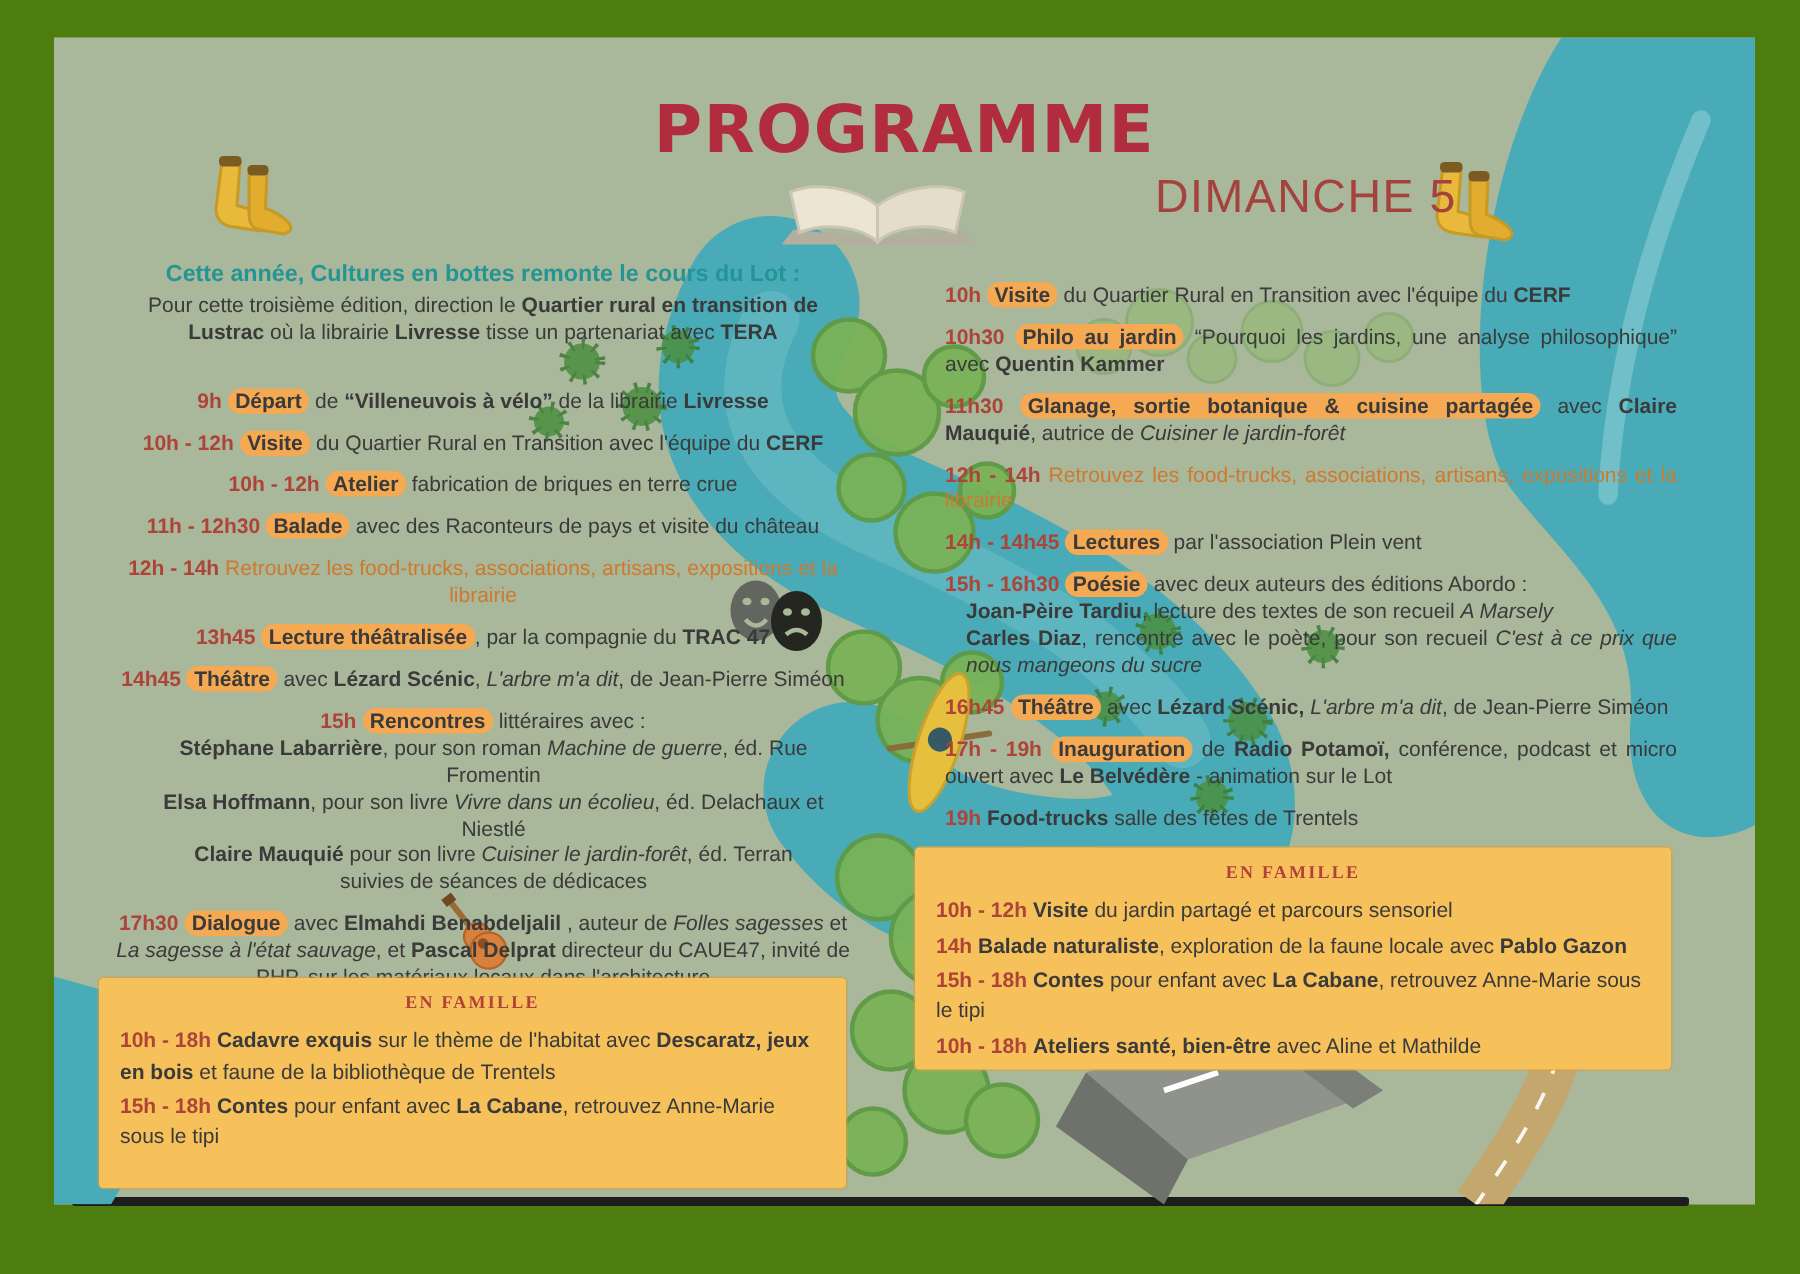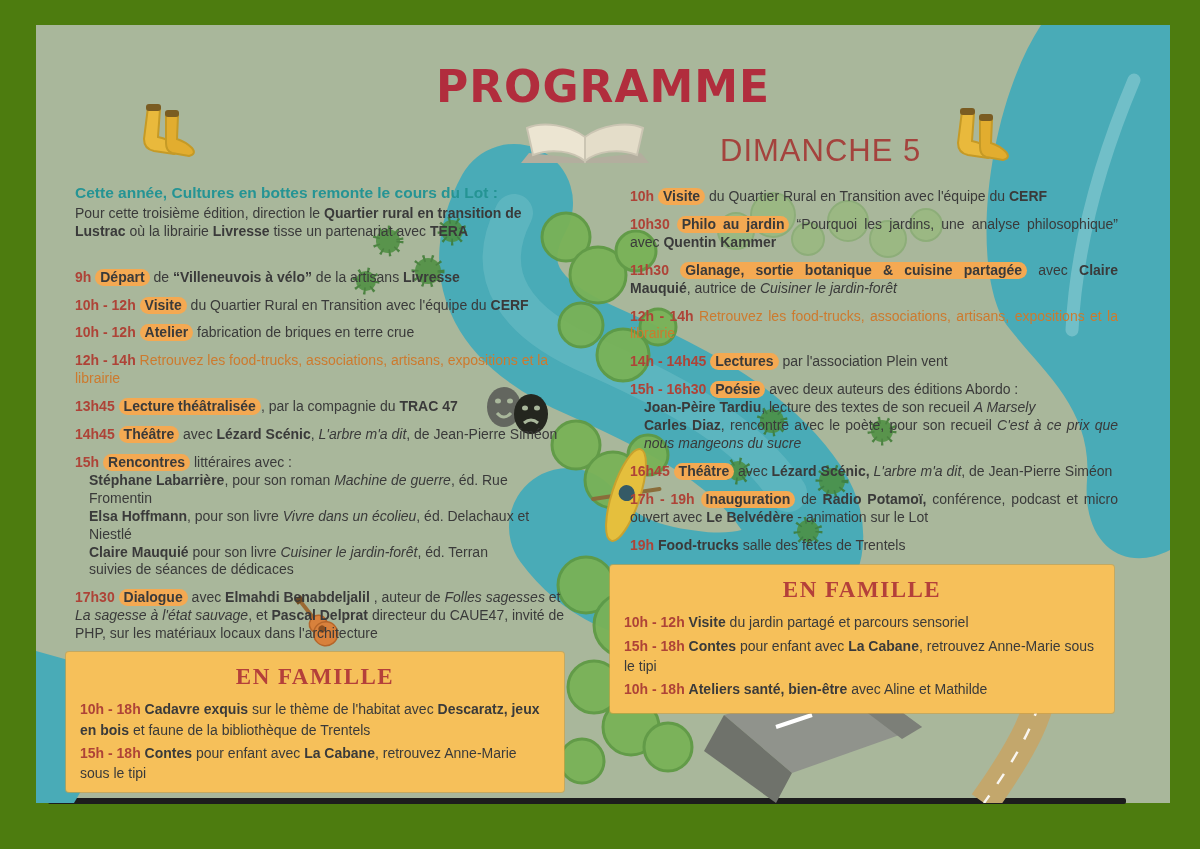--- a/index.html
+++ b/index.html
@@ -9,24 +9,24 @@
   .scan-bottom{position:absolute;left:48px;top:798px;width:1078px;height:6px;background:#1d1d1d;border-radius:2px;}
   .decor{position:absolute;left:0;top:0;width:1134px;height:778px;z-index:1;}
   .txt{z-index:2;}
 
   .title{position:absolute;left:0;top:36px;width:1134px;text-align:center;
          font-size:44px;font-weight:800;letter-spacing:1px;color:#b12d3d;
          font-family:"DejaVu Sans","Liberation Sans",sans-serif;}
   .dayhdr{position:absolute;top:88px;font-size:31px;color:#a4433d;letter-spacing:1px;
           font-family:"Liberation Sans",sans-serif;}
   .day-left{left:197px;}
-  .day-right{left:684px;margin-top:20px;}
+  .day-right{left:734px;}
 
   .col{position:absolute;font-size:14px;line-height:1.28;color:#3a3a3a;}
-  .col-left{left:39px;top:158px;width:494px;}
+  .col-left{left:39px;top:148px;width:494px;text-align:center;}
   .col-right{left:594px;top:152px;width:488px;margin-top:11px;}
   .col-right .item{text-align:justify;}
 
   .intro-head{color:#259494;font-weight:bold;font-size:15.5px;margin-bottom:2px;}
   .intro-body{margin-bottom:28px;}
 
   .item{margin-bottom:10px;}
   .subline{margin-left:14px;}
   .time{color:#ae4337;font-weight:bold;white-space:nowrap;}
   .sb{font-weight:bold;}
@@ -34,21 +34,21 @@
   .sor{color:#cd7a2e;}
   .shl{font-weight:bold;background:#f4a952;border-radius:9px;padding:0 5px 1px 5px;
        -webkit-box-decoration-break:clone;box-decoration-break:clone;}
 
   .fambox{position:absolute;background:#f6c05a;border-radius:3px;padding:8px 14px 6px 14px;
           font-size:14px;line-height:1.45;color:#3a3a3a;box-shadow:0 0 0 1px rgba(214,160,60,.6);}
   .fambox .item{margin-bottom:3px;text-align:left;}
   .fam-left{left:30px;top:627px;width:470px;height:126px;}
   .fam-right{left:574px;top:540px;width:476px;height:134px;}
   .famtitle{text-align:center;font-family:"Liberation Serif",serif;font-weight:bold;
-            font-size:23px;letter-spacing:1.5px;color:#b4403a;margin-bottom:6px;}
+            font-size:12px;letter-spacing:1.5px;color:#b4403a;margin-bottom:6px;}
 </style>
 </head>
 <body>
 
 <div class="canvas">
   <div class="page">
 
     <svg class="decor" viewBox="0 0 1134 778">
 
       <path d="M1005,0 L1134,0 L1134,525 C1090,548 1046,522 1051,455 C1057,385 1008,348 973,303 C933,253 948,88 1005,0 Z" fill="#49abb7"></path>
@@ -153,23 +153,24 @@
       <use href="#boots" x="922" y="86"></use>
     </svg>
 
     <div class="title txt" style="position:absolute;">PROGRAMME</div>
     <div class="dayhdr day-right txt" style="position:absolute;">DIMANCHE 5</div>
 
     <div class="col col-left txt" style="position:absolute;">
       <div class="intro-head">Cette année, Cultures en bottes remonte le cours du Lot :</div>
       <div class="intro-body"><span class="">Pour cette  troisième édition, direction le </span><span class="sb">Quartier  rural en transition de Lustrac</span><span class=""> où la librairie </span><span class="sb">Livresse</span><span class=""> tisse un partenariat avec </span><span class="sb">TERA</span></div>
       <div>
-          <div class="item"><span class="time">9h</span> <span class="shl">Départ</span><span class=""> de </span><span class="sb">“Villeneuvois à vélo”</span><span class=""> de la artisans </span><span class="sb">Livresse</span></div>
+          <div class="item"><span class="time">9h</span> <span class="shl">Départ</span><span class=""> de </span><span class="sb">“Villeneuvois à vélo”</span><span class=""> de la librairie </span><span class="sb">Livresse</span></div>
           <div class="item"><span class="time">10h - 12h</span> <span class="shl">Visite</span><span class=""> du Quartier Rural en Transition  avec l'équipe du </span><span class="sb">CERF</span></div>
           <div class="item"><span class="time">10h - 12h</span> <span class="shl">Atelier</span><span class=""> fabrication de briques en terre crue</span></div>
+          <div class="item"><span class="time">11h - 12h30</span> <span class="shl">Balade</span><span class=""> avec des Raconteurs de pays et visite du château</span></div>
           <div class="item"><span class="time">12h - 14h</span> <span class="sor">  Retrouvez les food-trucks, associations, artisans, expositions et la librairie</span></div>
           <div class="item"><span class="time">13h45</span> <span class="shl">Lecture théâtralisée</span><span class="">, par la compagnie du </span><span class="sb">TRAC 47</span></div>
           <div class="item"><span class="time">14h45</span> <span class="shl">Théâtre</span><span class=""> avec </span><span class="sb">Lézard Scénic</span><span class="">, </span><span class="si">L'arbre m'a dit</span><span class="">, de Jean-Pierre Siméon</span></div>
           <div class="item"><span class="time">15h</span> <span class="shl">Rencontres</span><span class=""> littéraires avec :</span><div class="subline"><span class="sb">Stéphane Labarrière</span><span class="">, pour son roman </span><span class="si">Machine de guerre</span><span class="">, éd. Rue Fromentin</span></div><div class="subline"><span class="sb">Elsa Hoffmann</span><span class="">, pour son livre </span><span class="si">Vivre dans un écolieu</span><span class="">, éd. Delachaux et Niestlé</span></div><div class="subline"><span class="sb">Claire Mauquié</span><span class=""> pour son livre </span><span class="si">Cuisiner le jardin-forêt</span><span class="">, éd. Terran</span></div><div class="subline"><span class="">suivies de séances de dédicaces</span></div></div>
           <div class="item"><span class="time">17h30</span> <span class="shl">Dialogue</span><span class=""> avec </span><span class="sb">Elmahdi Benabdeljalil </span><span class="">, auteur de </span><span class="si">Folles sagesses</span><span class=""> et </span><span class="si">La sagesse à l'état sauvage</span><span class="">, et </span><span class="sb">Pascal Delprat</span><span class=""> directeur du CAUE47, invité de PHP, sur les matériaux locaux dans l'architecture</span></div>
           <div class="item"><span class="time">19h</span> <span class="sb">Food trucks et scène ouverte</span></div>
         </div>
     </div>
 
     <div class="col col-right txt" style="position:absolute;">
@@ -192,20 +193,21 @@
       <div>
           <div class="item"><span class="time">10h - 18h</span> <span class="sb">Cadavre exquis</span><span class=""> sur le thème de l'habitat avec </span><span class="sb">Descaratz, jeux en bois</span><span class=""> et faune de la bibliothèque de Trentels</span></div>
           <div class="item"><span class="time">15h - 18h</span> <span class="sb">Contes</span><span class=""> pour enfant avec </span><span class="sb">La Cabane</span><span class="">, retrouvez Anne-Marie sous le tipi</span></div>
         </div>
     </div>
 
     <div class="fambox fam-right txt" style="position:absolute;">
       <div class="famtitle">EN FAMILLE</div>
       <div>
           <div class="item"><span class="time">10h - 12h</span> <span class="sb">Visite</span><span class=""> du jardin partagé et parcours sensoriel</span></div>
+          <div class="item"><span class="time">14h</span> <span class="sb">Balade naturaliste</span><span class="">, exploration de la faune locale avec </span><span class="sb">Pablo Gazon</span></div>
           <div class="item"><span class="time">15h - 18h</span> <span class="sb">Contes</span><span class=""> pour enfant avec </span><span class="sb">La Cabane</span><span class="">, retrouvez Anne-Marie sous le tipi</span></div>
           <div class="item"><span class="time">10h - 18h</span> <span class="sb">Ateliers santé, bien-être</span><span class=""> avec Aline et Mathilde</span></div>
         </div>
     </div>
 
   </div>
   <div class="scan-bottom"></div>
 </div>
 
 </body></html>

